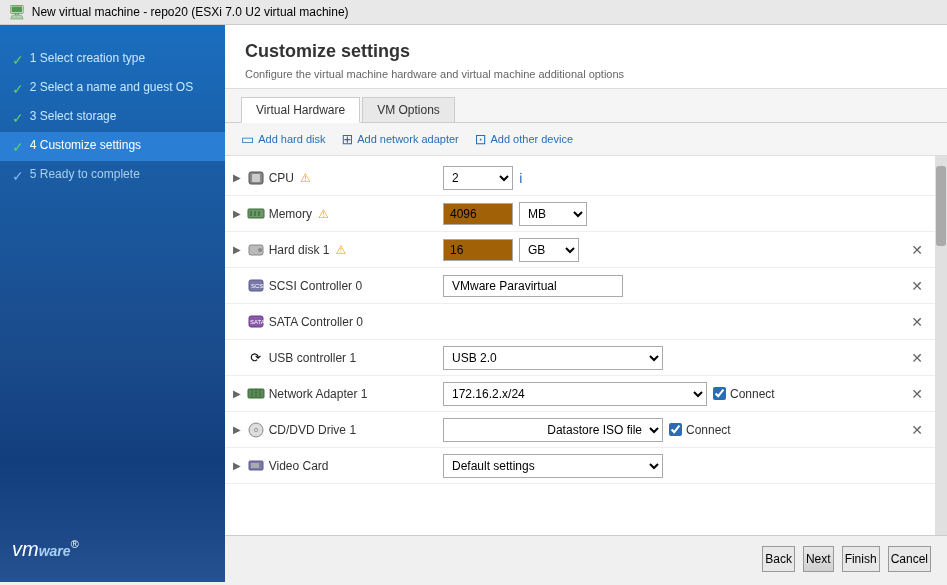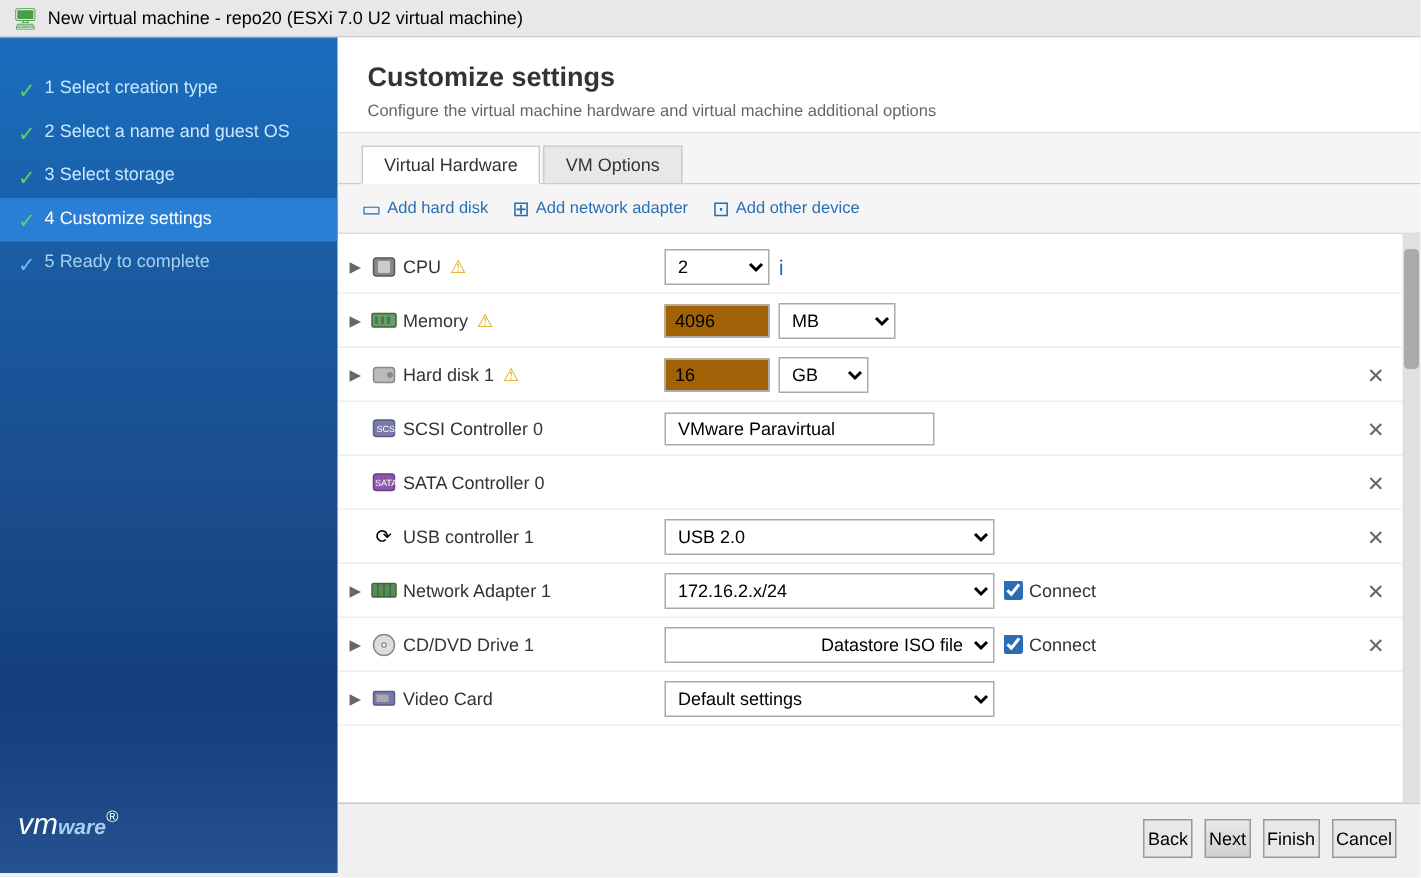--- a/index.html
+++ b/index.html
@@ -367,21 +367,21 @@
                   <rect x="3" y="4" width="2" height="5" fill="#4a7a4a"></rect>
                   <rect x="7" y="4" width="2" height="5" fill="#4a7a4a"></rect>
                   <rect x="11" y="4" width="2" height="5" fill="#4a7a4a"></rect>
                 </svg>
             </span>
             <span class="hw-name">Memory</span>
             <span class="hw-warning">⚠</span>
           </div>
           <div class="hw-controls">
             <input type="text" class="hw-input" value="4096" style="width: 70px;">
-            <select class="hw-select" style="width:78px;">
+            <select class="hw-select" style="width:68px;">
               <option>MB</option><option>GB</option>
             </select>
           </div>
         </div>
 
         <div class="hw-row">
           <div class="hw-label-col">
             <span class="hw-expand">▶</span>
             <span class="hw-icon">
               <svg width="16" height="14" viewBox="0 0 16 14">
@@ -455,21 +455,21 @@
               <svg width="18" height="13" viewBox="0 0 18 13">
                   <rect x="1" y="2" width="16" height="9" rx="1" fill="#5a8a5a" stroke="#3a6a3a" stroke-width="1"></rect>
                   <line x1="5" y1="2" x2="5" y2="11" stroke="#3a6a3a" stroke-width="1"></line>
                   <line x1="9" y1="2" x2="9" y2="11" stroke="#3a6a3a" stroke-width="1"></line>
                   <line x1="13" y1="2" x2="13" y2="11" stroke="#3a6a3a" stroke-width="1"></line>
                 </svg>
             </span>
             <span class="hw-name">Network Adapter 1</span>
           </div>
           <div class="hw-controls">
-            <select class="hw-select" style="width:220px;">
+            <select class="hw-select" style="width:264px;">
               <option>172.16.2.x/24</option>
             </select>
             <label class="hw-checkbox-label">
               <input type="checkbox" class="hw-checkbox" checked="" style="">
               <span>Connect</span>
             </label>
             <button class="hw-delete-btn">✕</button>
           </div>
         </div>
 

